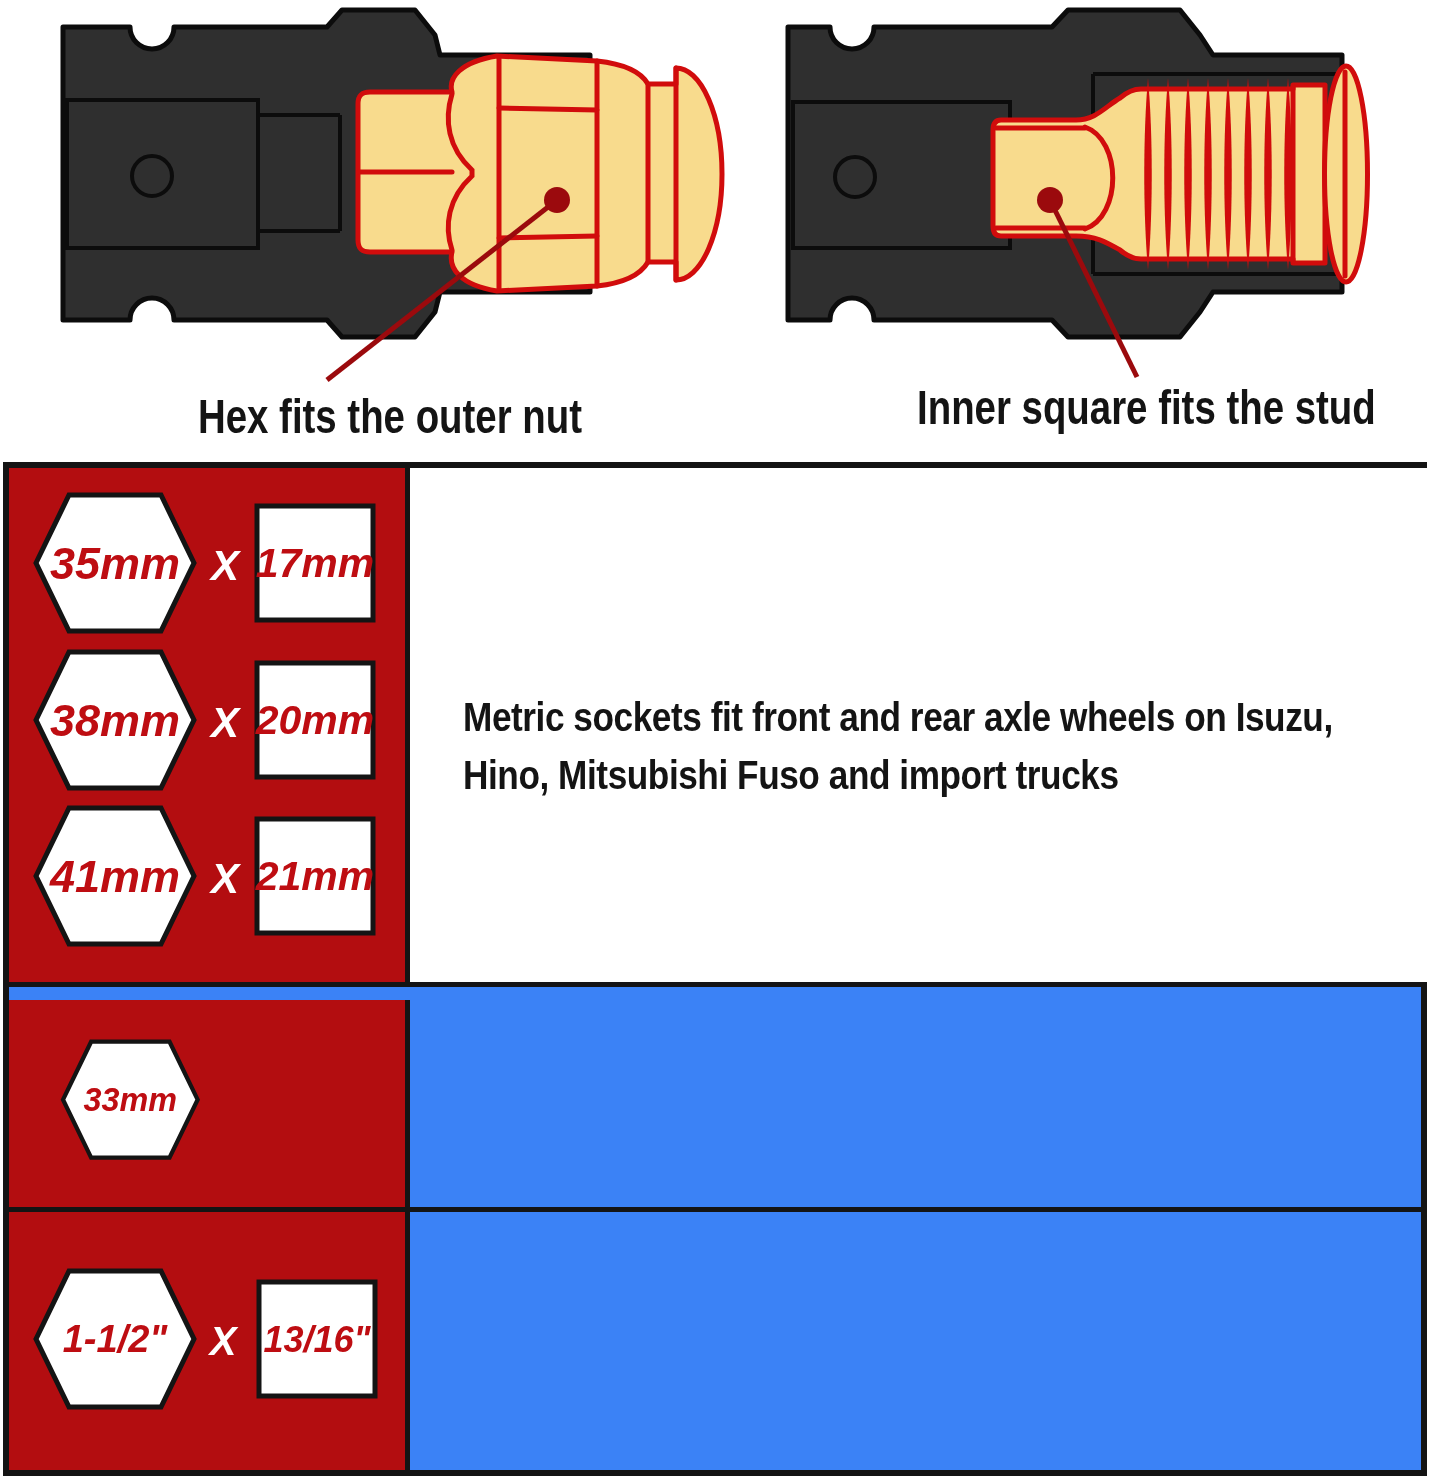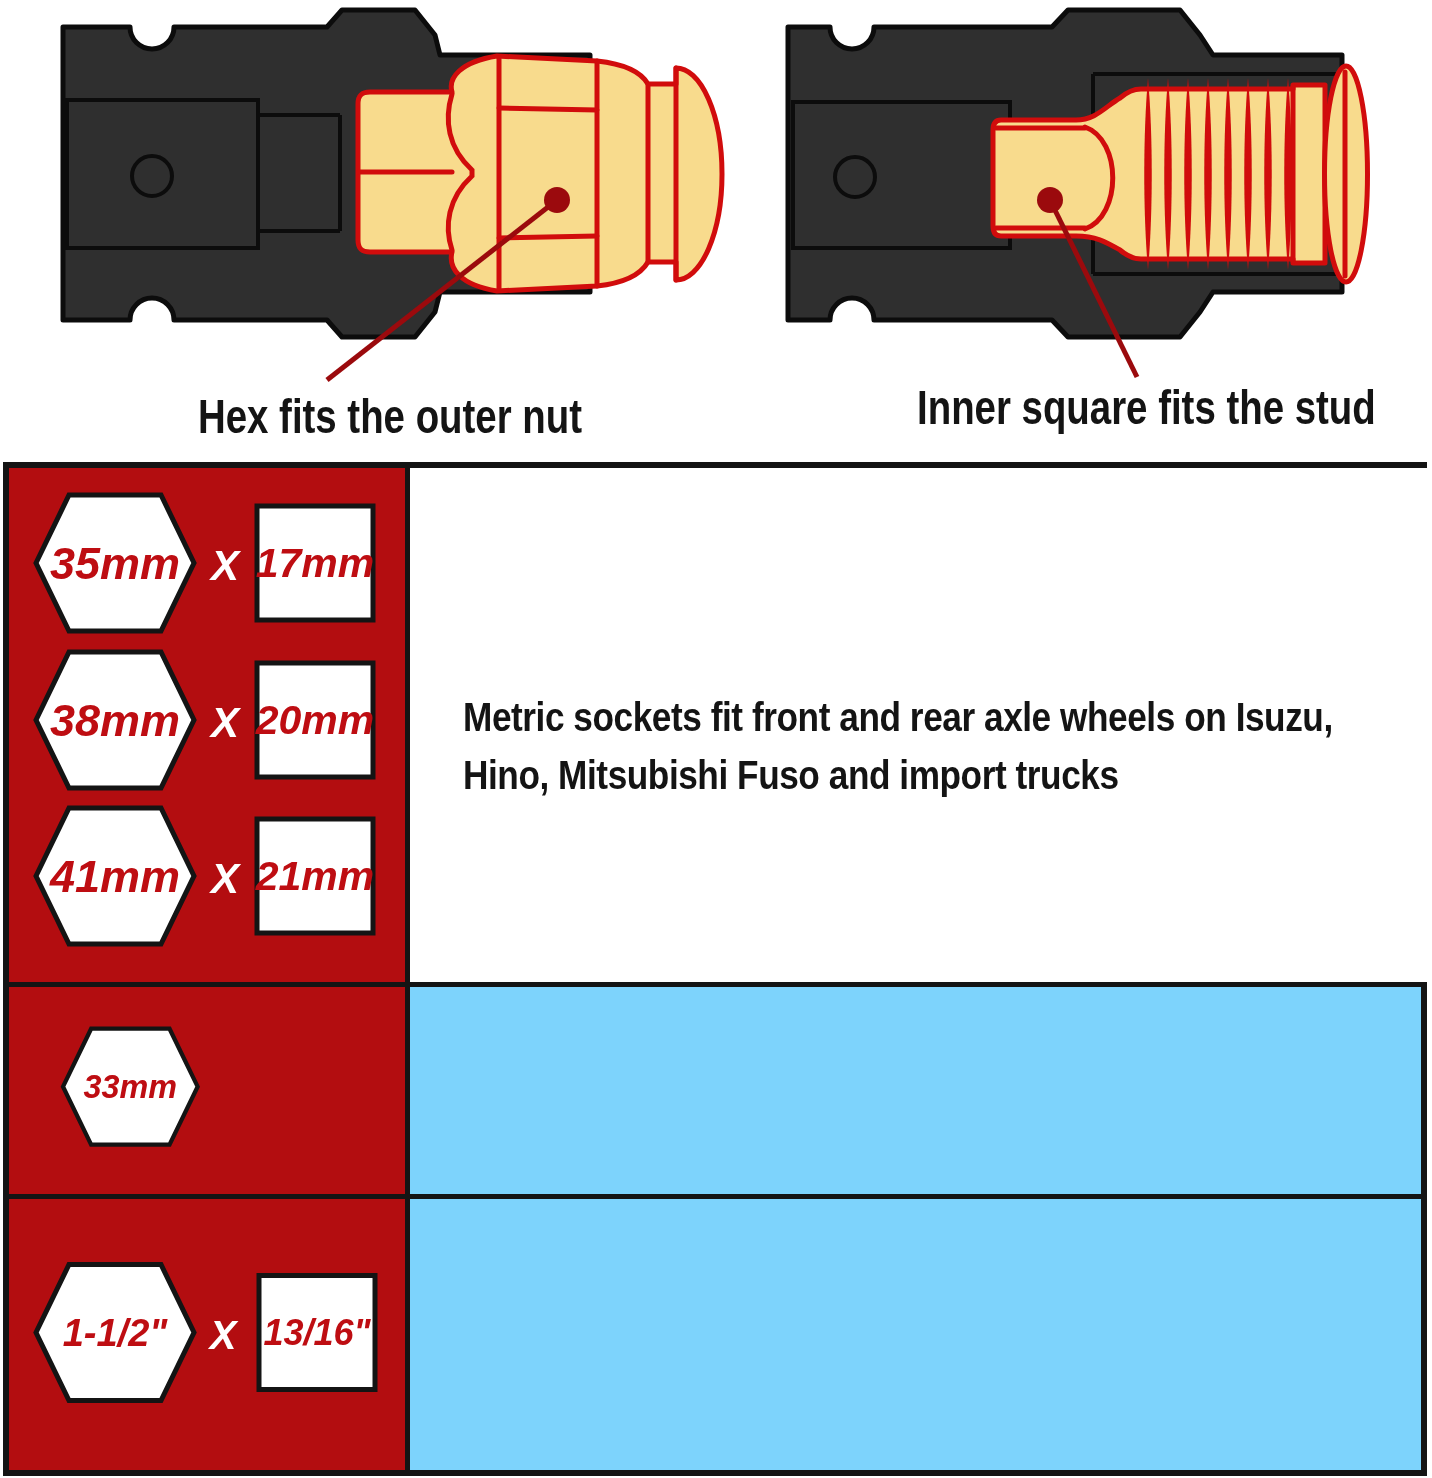--- a/index.html
+++ b/index.html
@@ -16,27 +16,27 @@
     position:absolute; text-align:center; white-space:nowrap;
     font-weight:bold; font-size:48px; color:#141414;
     transform:scaleX(0.8); transform-origin:50% 50%;
   }
   .caption-left  { left:90px;  top:389px; width:600px; }
   .caption-right { left:867px; top:380px; width:500px; }
 
   
   .spec-table {
     position:absolute; left:3px; top:462px; width:1424px; height:1014px;
-    box-sizing:border-box; border:6px solid #141414; background:#7dd3fc;
+    box-sizing:border-box; border:6px solid #141414; background:#3b82f6;
     display:flex; flex-direction:column;
   }
   .spec-row { display:flex; box-sizing:border-box; border-bottom:5px solid #141414; }
   .spec-row:last-child { border-bottom:none; }
   .row-1 { height:519px; }
-  .row-2 { height:212px; }
+  .row-2 { height:212px;margin-top:13px; }
   .row-3 { flex:1; }
   .size-cell {
     flex:0 0 396px; width:396px; background:#B30D10;
     border-right:5px solid #141414; box-sizing:content-box;
   }
   .size-cell svg { display:block; width:100%; height:100%; }
   .desc-cell {
     flex:1; display:flex; align-items:center; box-sizing:border-box;
     padding-left:53px; padding-right:18px; background:#ffffff;
   }

